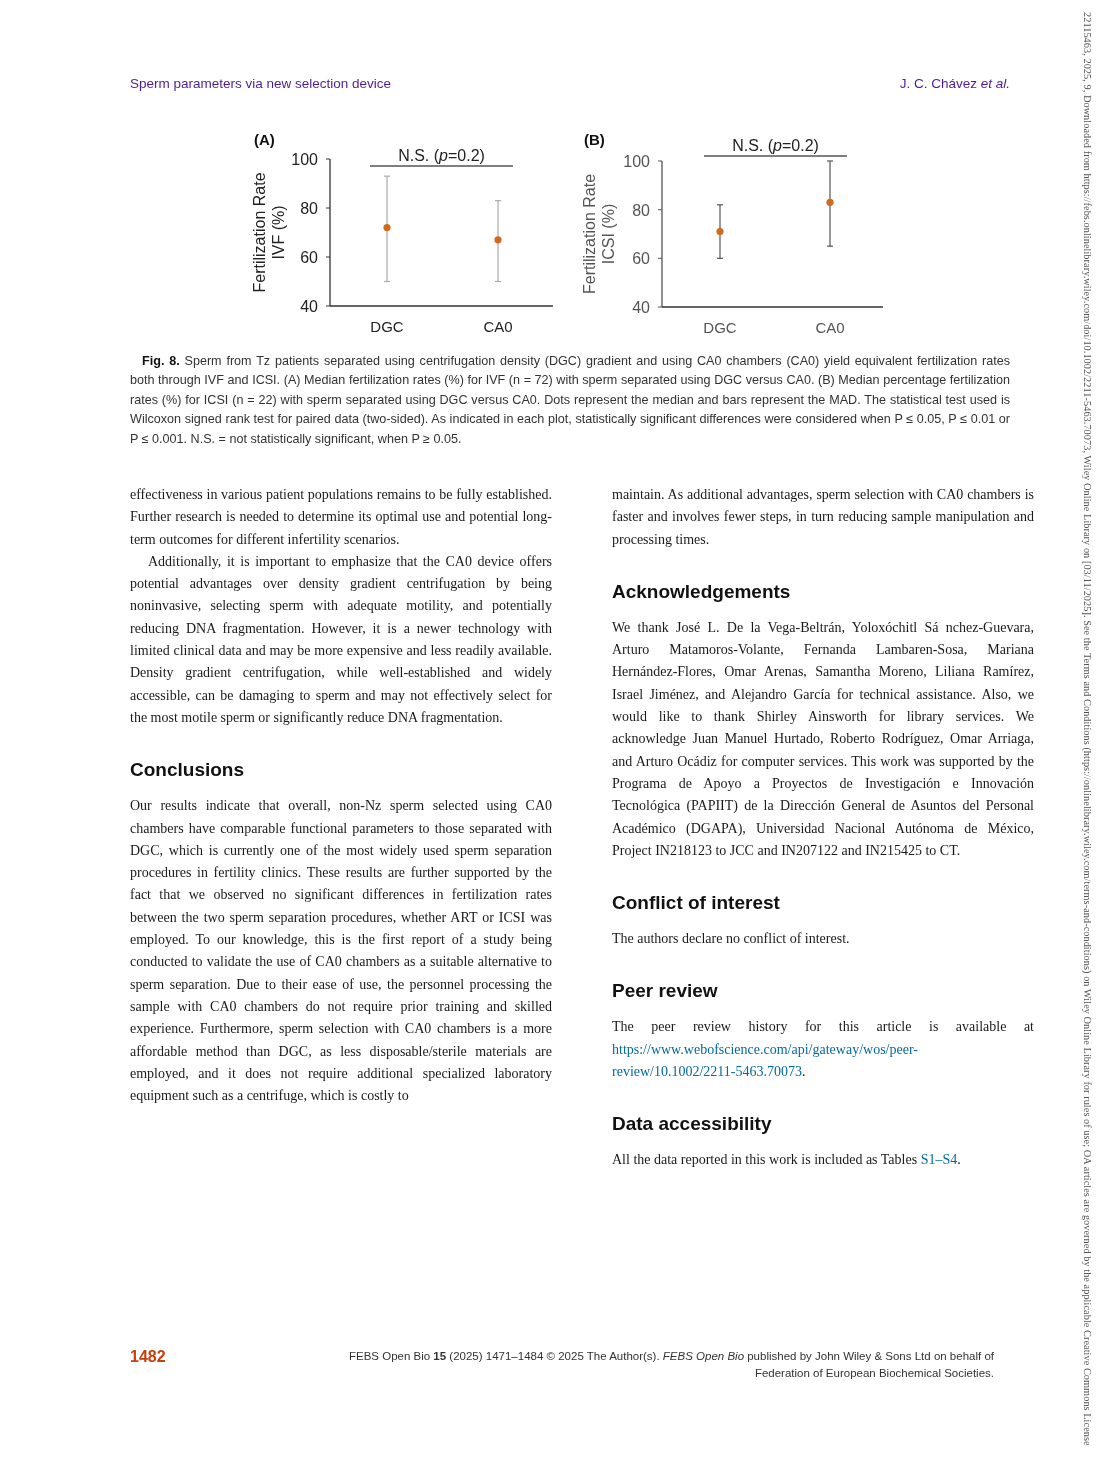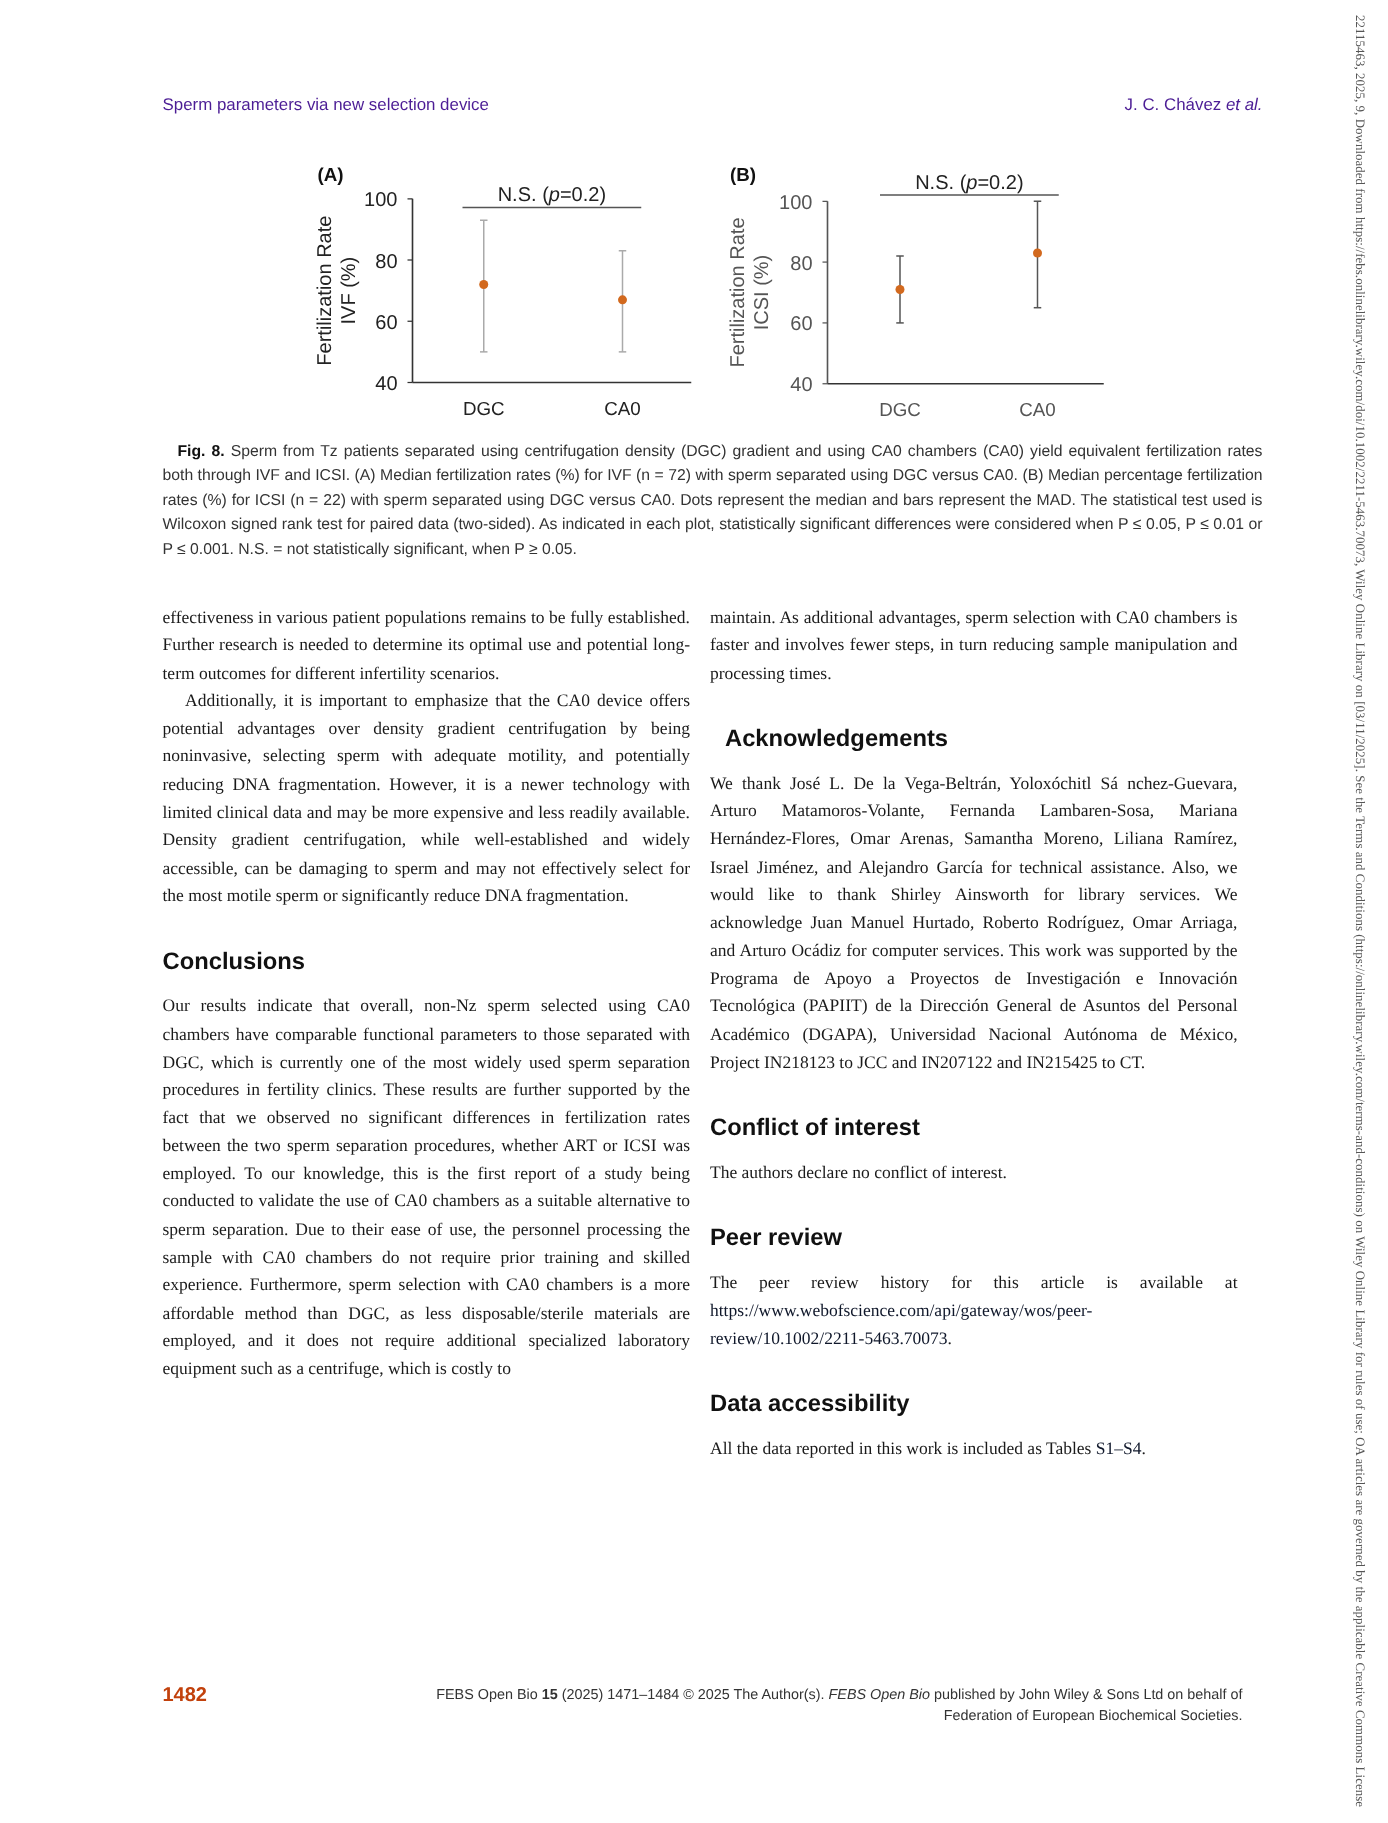--- a/index.html
+++ b/index.html
@@ -7,25 +7,25 @@
   .sans { font-family: "Liberation Sans", "DejaVu Sans", sans-serif; }
   .serif { font-family: "Liberation Serif", "DejaVu Serif", serif; }
   .running-head { position: absolute; top: 76px; left: 130px; width: 880px; font-size: 13.5px; color: #4c1d95; }
   .running-head .right { position: absolute; right: 0; top: 0; }
   .figure-wrap { position: absolute; top: 125px; left: 240px; width: 660px; height: 215px; }
   .figure-wrap svg { position: absolute; top: 0; left: 0; }
   .caption { position: absolute; top: 352px; left: 130px; width: 880px; font-size: 12.6px; line-height: 19.4px; color: #333; text-align: justify; }
   .caption b { color: #111; margin-left: 12px; }
   .col { position: absolute; width: 422px; }
   .col-left { left: 130px; top: 484px; }
-  .col-right { left: 568px; top: 484px; }
+  .col-right { left: 612px; top: 484px; }
   p.body { margin: 0; font-size: 14px; line-height: 22.3px; text-align: justify; color: #1a1a1a; }
   p.indent { text-indent: 18px; }
   h2.sec { font-family: "Liberation Sans", "DejaVu Sans", sans-serif; font-weight: bold; font-size: 19px; margin: 0; color: #111; }
-  a.link { color: #0f172a; text-decoration: none; }
+  a.link { color: #0369a1; text-decoration: none; }
   .footer { position: absolute; top: 1348px; left: 130px; width: 880px; font-size: 11.5px; color: #333; }
   .footer .pg { position: absolute; left: 0; top: 0; font-weight: bold; font-size: 16px; color: #c2410c; }
   .footer .txt { position: absolute; right: 16px; top: 0; text-align: right; line-height: 17px; }
   .side-note { position: absolute; top: 12px; left: 1082px; writing-mode: vertical-rl; font-size: 10.3px; color: #555; white-space: nowrap; letter-spacing: 0.05px; }
 </style>
 </head>
 <body>
 
 <div class="running-head sans">
   <span>Sperm parameters via new selection device</span>
@@ -93,21 +93,21 @@
 
 <div class="col col-left serif">
   <p class="body">effectiveness in various patient populations remains to be fully established. Further research is needed to determine its optimal use and potential long-term outcomes for different infertility scenarios.</p>
   <p class="body indent">Additionally, it is important to emphasize that the CA0 device offers potential advantages over density gradient centrifugation by being noninvasive, selecting sperm with adequate motility, and potentially reducing DNA fragmentation. However, it is a newer technology with limited clinical data and may be more expensive and less readily available. Density gradient centrifugation, while well-established and widely accessible, can be damaging to sperm and may not effectively select for the most motile sperm or significantly reduce DNA fragmentation.</p>
   <h2 class="sec" style="margin-top:30px; margin-bottom:14px;">Conclusions</h2>
   <p class="body">Our results indicate that overall, non-Nz sperm selected using CA0 chambers have comparable functional parameters to those separated with DGC, which is currently one of the most widely used sperm separation procedures in fertility clinics. These results are further supported by the fact that we observed no significant differences in fertilization rates between the two sperm separation procedures, whether ART or ICSI was employed. To our knowledge, this is the first report of a study being conducted to validate the use of CA0 chambers as a suitable alternative to sperm separation. Due to their ease of use, the personnel processing the sample with CA0 chambers do not require prior training and skilled experience. Furthermore, sperm selection with CA0 chambers is a more affordable method than DGC, as less disposable/sterile materials are employed, and it does not require additional specialized laboratory equipment such as a centrifuge, which is costly to</p>
 </div>
 
 <div class="col col-right serif">
   <p class="body">maintain. As additional advantages, sperm selection with CA0 chambers is faster and involves fewer steps, in turn reducing sample manipulation and processing times.</p>
-  <h2 class="sec" style="margin-top:30px; margin-bottom:14px;margin-left:12px;">Acknowledgements</h2>
+  <h2 class="sec" style="margin-top:30px; margin-bottom:14px;">Acknowledgements</h2>
   <p class="body">We thank José L. De la Vega-Beltrán, Yoloxóchitl Sá nchez-Guevara, Arturo Matamoros-Volante, Fernanda Lambaren-Sosa, Mariana Hernández-Flores, Omar Arenas, Samantha Moreno, Liliana Ramírez, Israel Jiménez, and Alejandro García for technical assistance. Also, we would like to thank Shirley Ainsworth for library services. We acknowledge Juan Manuel Hurtado, Roberto Rodríguez, Omar Arriaga, and Arturo Ocádiz for computer services. This work was supported by the Programa de Apoyo a Proyectos de Investigación e Innovación Tecnológica (PAPIIT) de la Dirección General de Asuntos del Personal Académico (DGAPA), Universidad Nacional Autónoma de México, Project IN218123 to JCC and IN207122 and IN215425 to CT.</p>
   <h2 class="sec" style="margin-top:30px; margin-bottom:14px;">Conflict of interest</h2>
   <p class="body">The authors declare no conflict of interest.</p>
   <h2 class="sec" style="margin-top:30px; margin-bottom:14px;">Peer review</h2>
   <p class="body"><span>The peer review history for this article is available at </span><a class="link" href="#">https://www.webofscience.com/api/gateway/wos/peer-review/10.1002/2211-5463.70073</a><span>.</span></p>
   <h2 class="sec" style="margin-top:30px; margin-bottom:14px;">Data accessibility</h2>
   <p class="body"><span>All the data reported in this work is included as Tables </span><a class="link" href="#">S1–S4</a><span>.</span></p>
 </div>
 
 <div class="footer sans">

